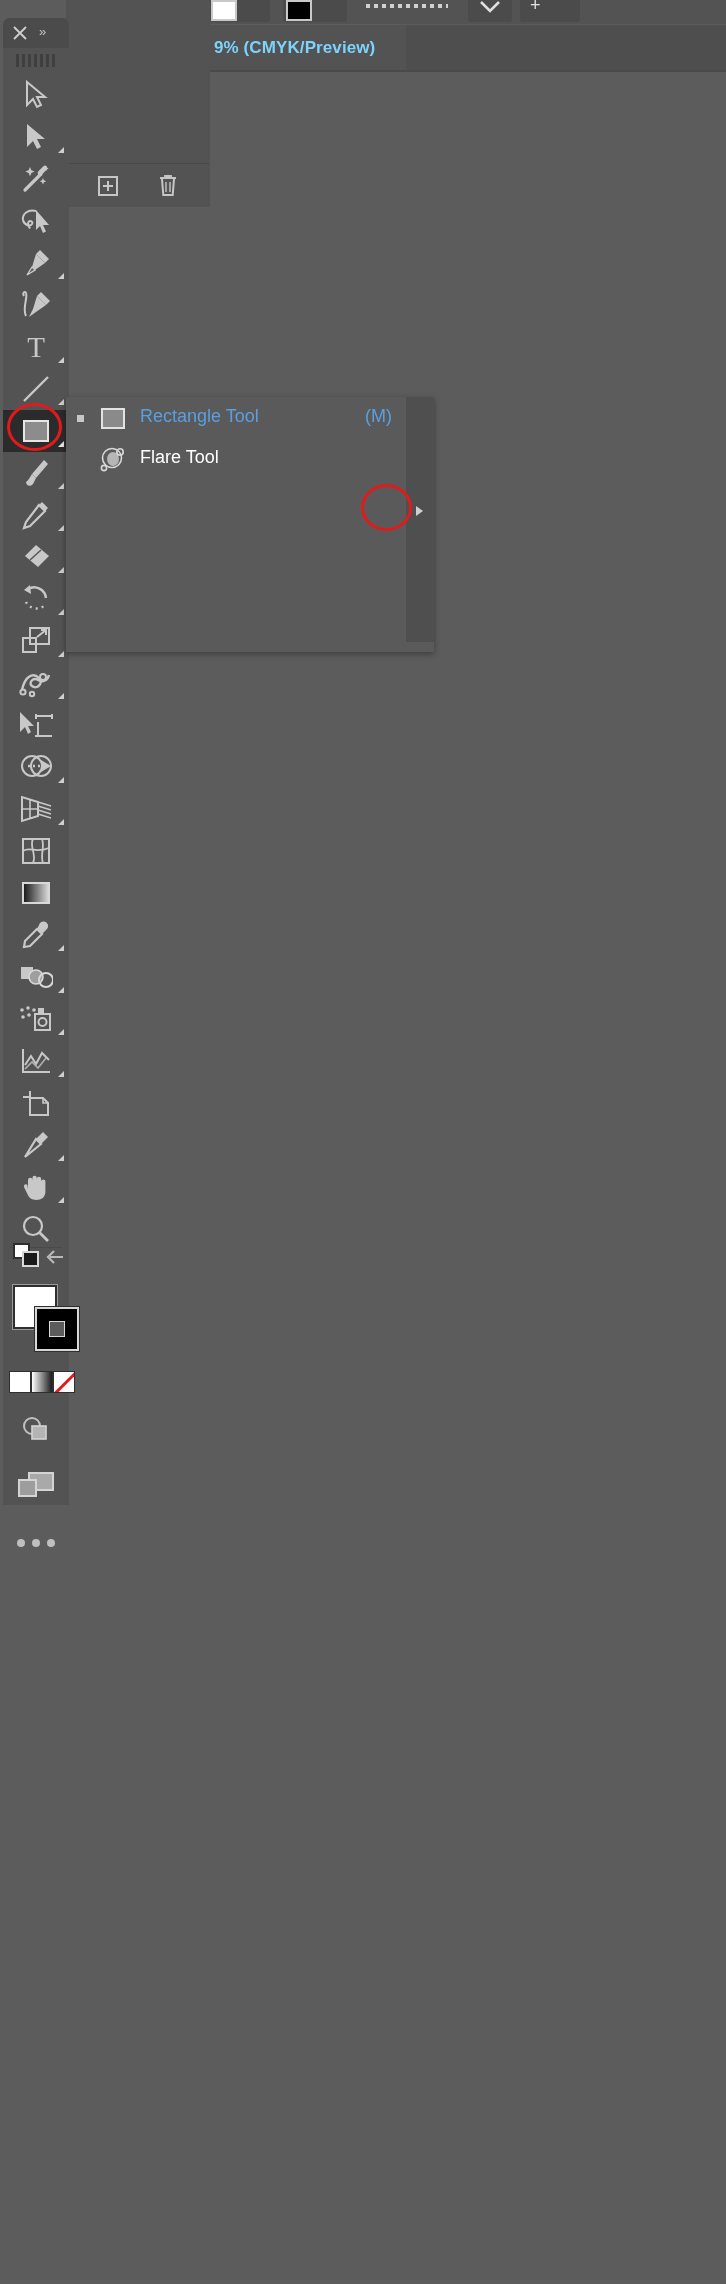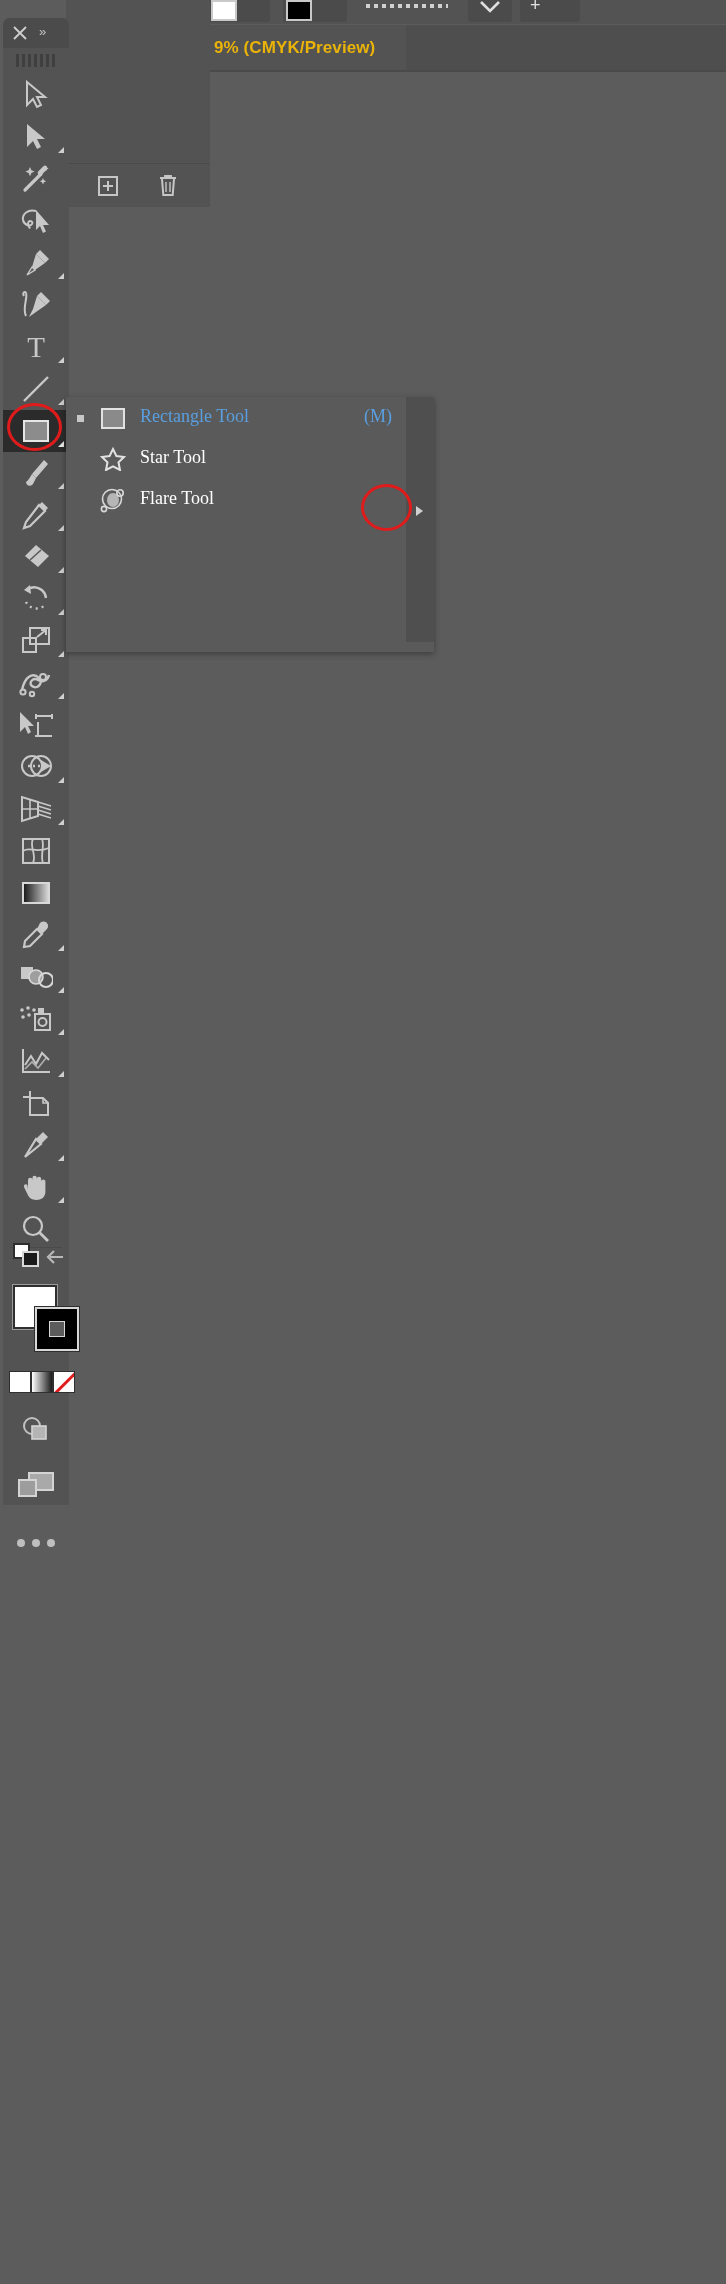--- a/index.html
+++ b/index.html
@@ -60,21 +60,21 @@
     color: #e2e2e2; font-size: 18px; font-weight: 300;
   }
 
   
   .doc-tab {
     position: absolute; left: 208px; top: 25px; width: 198px; height: 45px;
     background: #535353;
     display: flex; align-items: center;
   }
   .doc-tab-title {
-    color: #eab308; font-size: 17px; font-weight: bold;
+    color: #7dd3fc; font-size: 17px; font-weight: bold;
     padding-left: 6px; white-space: nowrap; letter-spacing: .1px;
   }
   .tab-rail {
     position: absolute; left: 406px; top: 25px; width: 320px; height: 45px;
     background: #4e4e4e;
   }
   .tab-underline {
     position: absolute; left: 208px; top: 70px; width: 518px; height: 2px;
     background: #4a4a4a;
   }
@@ -199,21 +199,21 @@
     display: flex; gap: 7px; align-items: center; justify-content: center;
   }
   .dots i { width: 8px; height: 8px; border-radius: 50%; background: #bfbfbf; display:block; }
 
   
   .flyout {
     position: absolute; left: 66px; top: 397px; width: 368px; height: 255px;
     background: #5a5a5a;
     box-shadow: 0 2px 6px rgba(0,0,0,.35);
   }
-  .flyout-list { position: absolute; left: 0; top: 0; width: 340px; font-family: Liberation Serif, serif; }
+  .flyout-list { position: absolute; left: 0; top: 0; width: 340px; }
   .fly-item {
     position: relative; width: 340px; height: 41px;
     display: flex; align-items: center;
     color: #ffffff; font-size: 18px;
   }
   .fly-item .seldot {
     position: absolute; left: 11px; top: 18px; width: 7px; height: 7px;
     background: #c7c7c7;
   }
   .fly-icon {
@@ -617,29 +617,20 @@
             <rect x="2" y="2" width="22" height="19" fill="#8a8a8a" stroke="#e2e2e2" stroke-width="2"></rect>
           </svg>
         </span>
         <span class="fly-label">Rectangle Tool</span>
         <span class="fly-shortcut">(M)</span>
       </div>
 
 
 
 
-      <div class="fly-item">
-        <span class="fly-icon">
-          <svg width="26" height="24" viewBox="0 0 26 24">
-            <path d="M13 2 L16.4 9 L24 10 L18.5 15.3 L20 23 L13 19.3 L6 23 L7.5 15.3 L2 10 L9.6 9 Z" fill="none" stroke="#e2e2e2" stroke-width="2"></path>
-          </svg>
-        </span>
-        <span class="fly-label">Star Tool</span>
-        <span class="fly-shortcut"></span>
-      </div>
 
       <div class="fly-item">
         <span class="fly-icon">
           <svg width="26" height="25" viewBox="0 0 26 25">
             <circle cx="12" cy="11" r="9.5" fill="none" stroke="#d8d8d8" stroke-width="1.6"></circle>
             <ellipse cx="13" cy="12" rx="6" ry="7" fill="#b6b6b6"></ellipse>
             <circle cx="20" cy="5" r="3.2" fill="none" stroke="#d8d8d8" stroke-width="1.6"></circle>
             <circle cx="4" cy="21" r="2.6" fill="none" stroke="#d8d8d8" stroke-width="1.6"></circle>
           </svg>
         </span>

